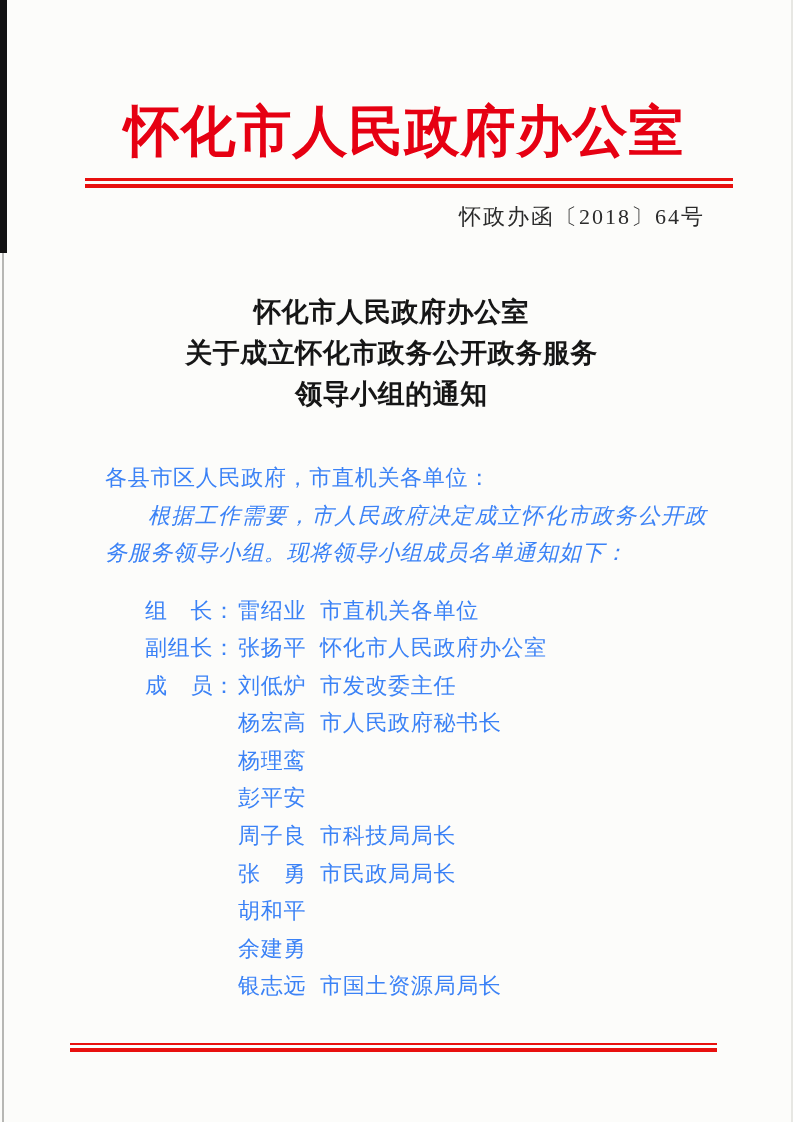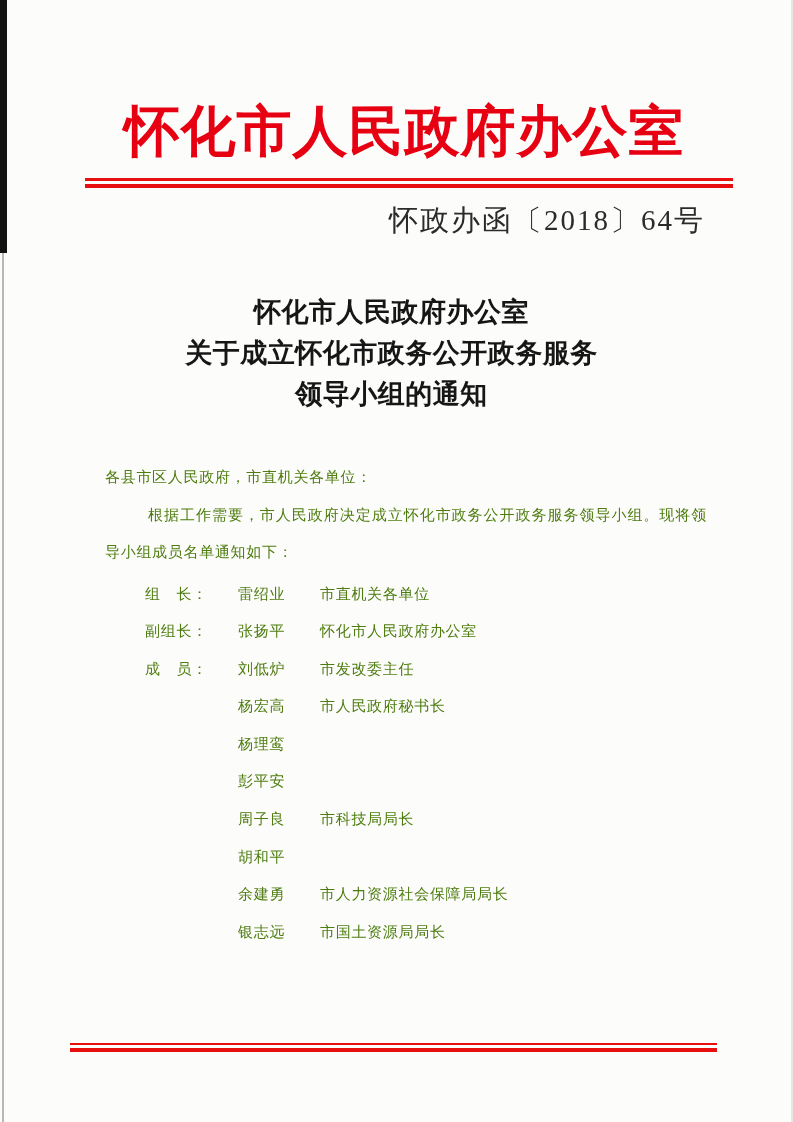--- a/index.html
+++ b/index.html
@@ -24,40 +24,40 @@
     color:#e60012;letter-spacing:1px;
   }
   .rule{position:absolute;background:#e8100e;}
   .rule-top-thin{left:85px;top:178px;width:648px;height:3px;}
   .rule-top-thick{left:85px;top:184px;width:648px;height:4px;}
   .rule-bottom-thin{left:70px;top:1043px;width:647px;height:2px;}
   .rule-bottom-thick{left:70px;top:1048px;width:647px;height:4px;}
 
   .doc-number{
     position:absolute;top:205px;left:0;width:705px;
-    text-align:right;font-size:29px;line-height:1.1;
+    text-align:right;font-size:22px;line-height:1.1;
     letter-spacing:2px;color:#2b2b2b;
   }
 
   .notice-title{
     position:absolute;top:292px;left:0;width:100%;
     text-align:center;transform:translateX(-5px);
     font-size:27px;font-weight:bold;line-height:41px;
     letter-spacing:0.5px;color:#161616;
   }
 
   .body-block{
     position:absolute;top:459px;left:105px;width:602px;
-    font-size:15px;line-height:37.5px;letter-spacing:0.7px;
-    color:#4d7c0f;
+    font-size:22px;line-height:37.5px;letter-spacing:0.7px;
+    color:#3b82f6;
   }
   .salutation{white-space:nowrap;}
-  .paragraph{text-indent:43px;text-align:justify;text-justify:inter-character;}
+  .paragraph{text-indent:43px;text-align:justify;text-justify:inter-character;font-style:italic;}
 
-  .member-list{margin-top:4px;margin-left:40px;line-height:37.6px;}
+  .member-list{margin-top:20px;margin-left:40px;line-height:37.6px;}
   .member-row{display:flex;}
   .member-role{width:93px;flex:0 0 93px;}
   .member-name{width:82px;flex:0 0 82px;}
   .member-title{flex:1;}
 </style>
 </head>
 <body>
 
 <div class="page">
 
@@ -111,26 +111,30 @@
         <span class="member-role"></span>
         <span class="member-name">彭平安</span>
       </div>
       <div class="member-row">
         <span class="member-role"></span>
         <span class="member-name">周子良</span>
         <span class="member-title">市科技局局长</span>
       </div>
       <div class="member-row">
         <span class="member-role"></span>
+        <span class="member-name">张　勇</span>
+        <span class="member-title">市民政局局长</span>
+      </div>
+      <div class="member-row">
+        <span class="member-role"></span>
         <span class="member-name">胡和平</span>
       </div>
       <div class="member-row">
         <span class="member-role"></span>
         <span class="member-name">余建勇</span>
-        <span class="member-title">市人力资源社会保障局局长</span>
       </div>
       <div class="member-row">
         <span class="member-role"></span>
         <span class="member-name">银志远</span>
         <span class="member-title">市国土资源局局长</span>
       </div>
     </div>
   </div>
 
   <div class="rule rule-bottom-thin"></div>

